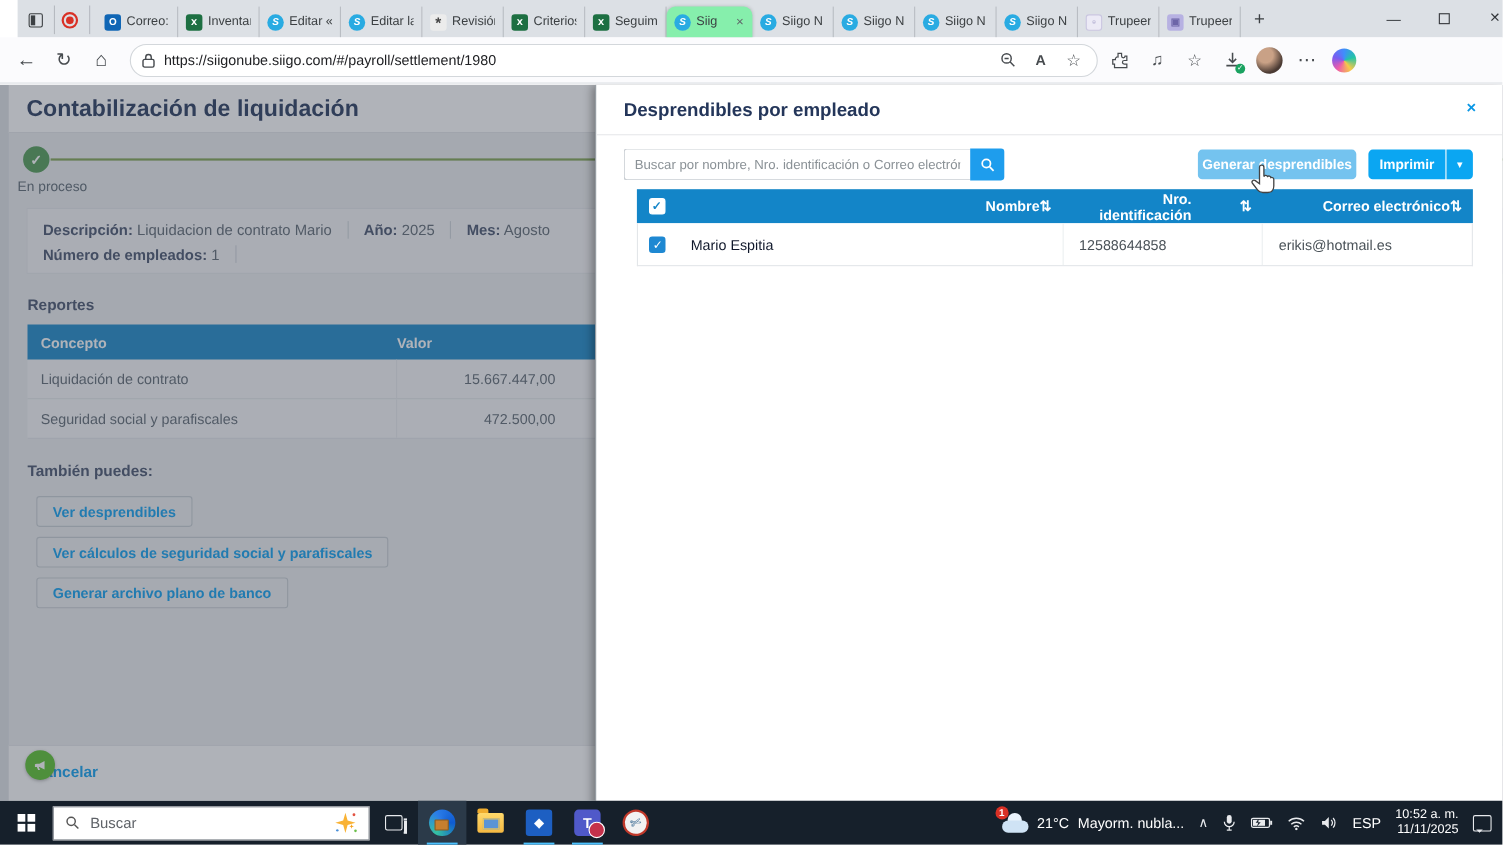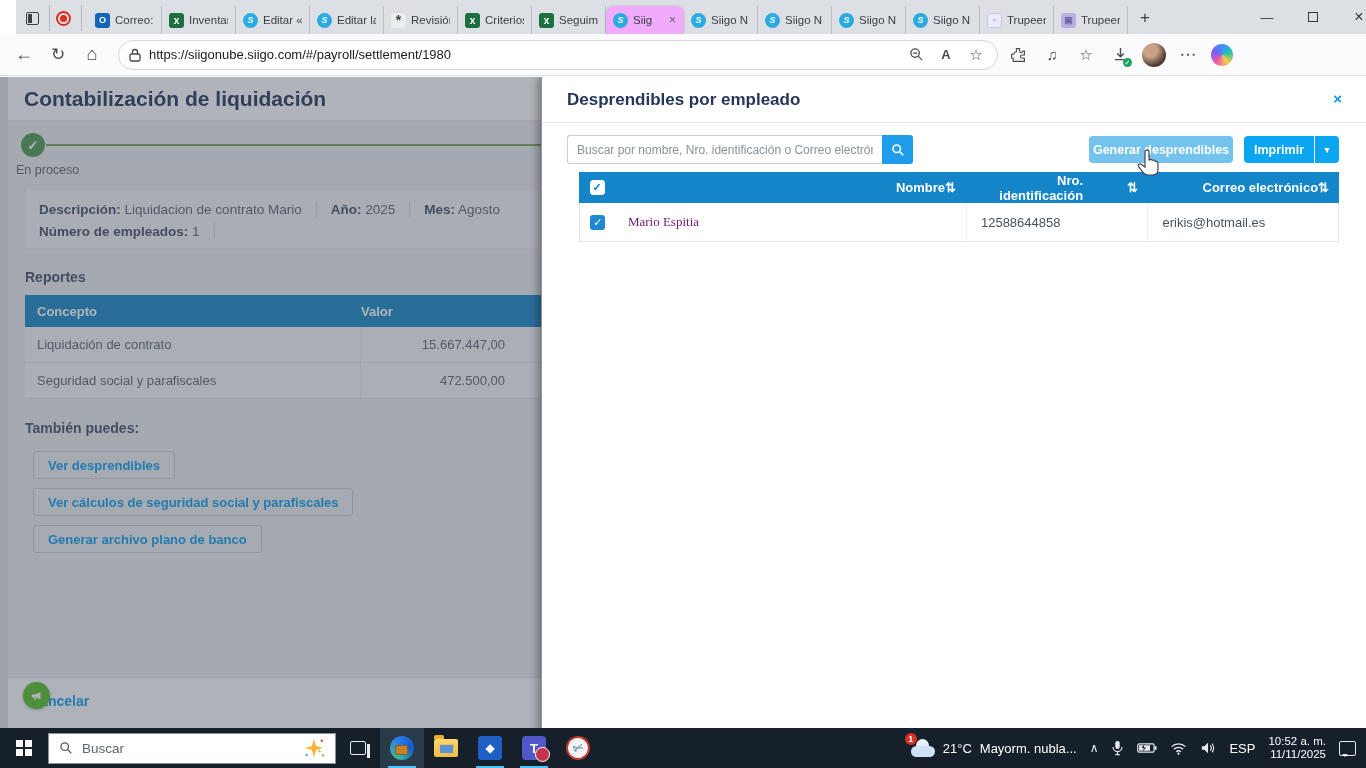--- a/index.html
+++ b/index.html
@@ -9,21 +9,21 @@
 
   
   .tabstrip { position:absolute; top:0; left:16px; width:1366px; height:34px; background:#dce0e5; display:flex; align-items:flex-end; padding-left:6px; }
   .tab-actions { width:26px; height:26px; margin:0 4px 3px 2px; display:flex; align-items:center; justify-content:center; border-right:1px solid #b6bac0; padding-right:8px; }
   .tab-actions .sq { width:13px; height:13px; border:1.5px solid #3c4043; border-radius:2px; position:relative; }
   .tab-actions .sq::before { content:""; position:absolute; left:1px; top:1px; bottom:1px; width:4px; background:#3c4043; }
   .rec-btn { width:26px; height:26px; margin:0 6px 3px 2px; display:flex; align-items:center; justify-content:center; border-right:1px solid #b6bac0; padding-right:10px; }
   .rec-btn .ring { width:15px; height:15px; border:2px solid #d93025; border-radius:50%; display:flex; align-items:center; justify-content:center; }
   .rec-btn .dot { width:7px; height:7px; background:#d93025; border-radius:50%; }
   .tab { height:28px; display:flex; align-items:center; gap:5px; padding:0 7px; min-width:0; width:74px; font-size:11.5px; color:#3c4043; border-right:1px solid #b9bdc3; cursor:default; }
-  .tab.active { background:#f0abfc; border-radius:8px 8px 0 0; border-right:none; box-shadow:0 0 3px rgba(0,0,0,.15); width:78px; }
+  .tab.active { background:#86efac; border-radius:8px 8px 0 0; border-right:none; box-shadow:0 0 3px rgba(0,0,0,.15); width:78px; }
   .tab .lbl { overflow:hidden; white-space:nowrap; flex:1; }
   .tab .x { font-size:12px; color:#5f6368; padding:0 1px; }
   .fav { width:15px; height:15px; border-radius:3px; flex:none; display:flex; align-items:center; justify-content:center; font-size:9px; font-weight:bold; color:#fff; }
   .fav[data-icon="outlook"] { background:#1066b5; } .fav[data-icon="outlook"]::before { content:"O"; }
   .fav[data-icon="excel"] { background:#1d6f42; } .fav[data-icon="excel"]::before { content:"x"; font-size:10px; }
   .fav[data-icon="siigo"] { background:#29abe2; border-radius:50%; } .fav[data-icon="siigo"]::before { content:"S"; font-style:italic; }
   .fav[data-icon="chatgpt"] { background:#ececec; color:#444; } .fav[data-icon="chatgpt"]::before { content:"*"; font-size:14px; line-height:6px; }
   .fav[data-icon="trupeer-light"] { background:#eceaf6; border:1px solid #cac6e0; color:#8a84b8; } .fav[data-icon="trupeer-light"]::before { content:"▫"; }
   .fav[data-icon="trupeer-purple"] { background:#b7b1e2; color:#6d65a8; } .fav[data-icon="trupeer-purple"]::before { content:"▣"; }
   .newtab { width:26px; height:26px; margin:0 0 3px 4px; font-size:17px; color:#3c4043; display:flex; align-items:center; justify-content:center; }
@@ -85,21 +85,21 @@
   .col-cb { width:36px; display:flex; justify-content:center; }
   .col-name { width:351px; display:flex; align-items:center; padding:0 10px 0 12px; }
   .col-id { width:182px; display:flex; align-items:center; padding:0 10px 0 14px;gap:44px; }
   .col-mail { width:191px; display:flex; align-items:center; padding:0 10px 0 14px; }
   .col-name .grow, .col-id .grow, .col-mail .grow { flex:1;text-align:right; }
   .sort { font-size:13px; }
   .cb { width:15px; height:15px; border-radius:3px; display:flex; align-items:center; justify-content:center; font-size:11px; }
   .cb.head { background:#fff; color:#1385c8; border:1px solid #fff; }
   .cb.row { background:#1e88d2; color:#fff; }
   .emp-row .col-id, .emp-row .col-mail { border-left:1px solid #eceff1; height:100%; }
-  .name-link { color:#701a75;font-family:Liberation Serif, serif; }
+  .name-link { color:#0f172a; }
   .cursor-hand { position:absolute; left:1136px; top:72px; width:26px; height:30px; z-index:9; }
 
   
   .taskbar { position:absolute; left:0; top:728px; width:1366px; height:40px; background:#16202b; display:flex; align-items:center; color:#fff; }
   .start { width:48px; height:40px; display:flex; align-items:center; justify-content:center; }
   .winlogo { width:16px; height:16px; display:grid; grid-template-columns:7px 7px; grid-template-rows:7px 7px; gap:2px; }
   .winlogo i { background:#fff; }
   .tsearch { width:288px; height:31px; background:#fff; border:1px solid #8b9096; display:flex; align-items:center; padding:0 10px; gap:9px; color:#5f6368; font-size:13.5px; }
   .tsearch .sparkle { margin-left:auto; position:relative; width:22px; height:22px; }
   .taskview { width:44px; height:40px; display:flex; align-items:center; justify-content:center; }

